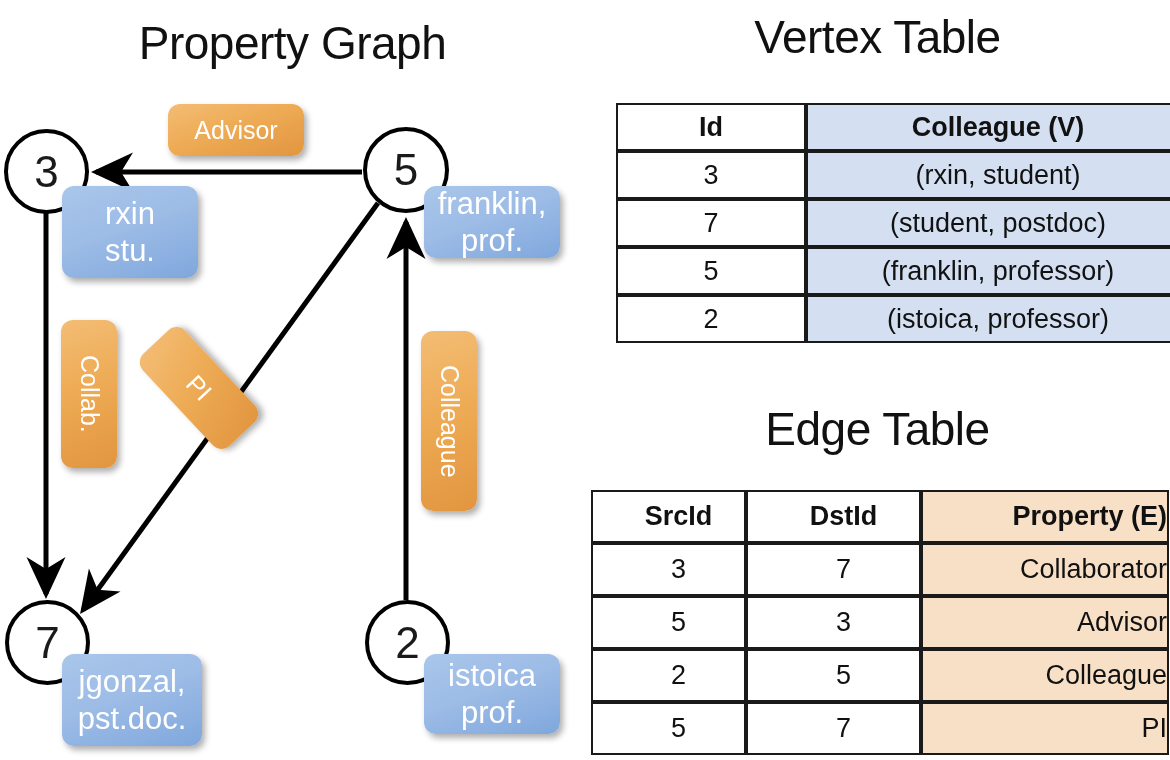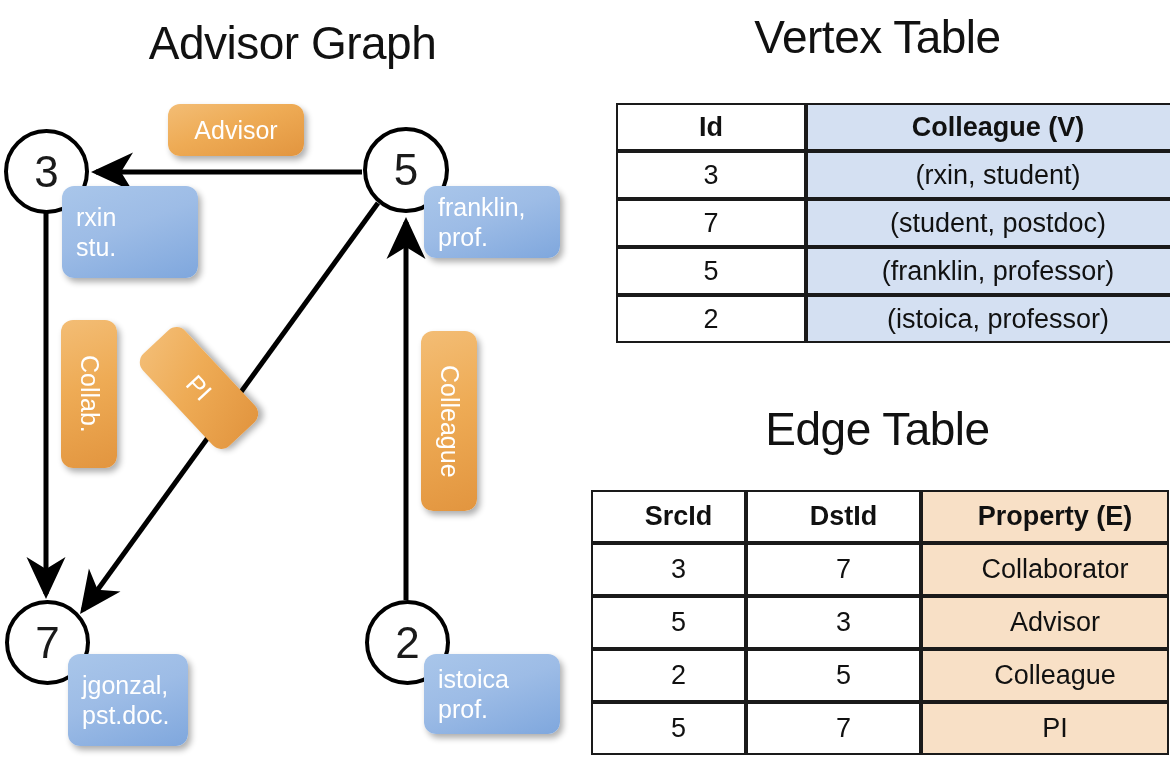--- a/index.html
+++ b/index.html
@@ -67,22 +67,23 @@
     color: #ffffff;
     display: flex;
     flex-direction: column;
     justify-content: center;
     box-shadow: 3px 4px 6px rgba(0,0,0,0.32);
     z-index: 4;
   }
   .pbox.blue {
     background: linear-gradient(160deg, #a9c6ea 0%, #9dbce6 45%, #7fa7dd 100%);
     padding: 16px 14px;
-    font-size: 25px;
+    font-size: 31px;
     line-height: 1.2;
+    align-items: center;
   }
   .pbox.orange {
     background: linear-gradient(160deg, #f3bd75 0%, #eeab55 45%, #e2953f 100%);
     font-size: 25px;
   }
   .pbox.orange.horiz {
     align-items: center;
     justify-content: center;
   }
   .pbox.orange.vert {
@@ -117,26 +118,26 @@
   table.grid th { font-weight: 700; }
 
   
   #vertex-table { left: 592px; top: 103px; width: 574px; padding-left: 24px; }
   #vertex-table td, #vertex-table th { height: 44px; }
   #vertex-table .c-prop { background: #d4e0f2; }
 
   
   #edge-table { left: 591px; top: 490px; width: 578px; }
   #edge-table td, #edge-table th { height: 49px; padding-left: 20px; }
-  #edge-table .c-prop { background: #f8e0c6; }
+  #edge-table .c-prop { background: #f8e0c6; text-align: right; }
 </style>
 </head>
 <body>
 
-<div class="title" id="title-property-graph">Advisor Graph</div>
+<div class="title" id="title-property-graph">Property Graph</div>
 <div class="title" id="title-vertex-table">Vertex Table</div>
 <div class="title" id="title-edge-table">Edge Table</div>
 
 <div id="graph-panel">
 
   <svg id="graph-svg" viewBox="0 0 585 760">
     <defs>
       <marker id="arrowhead" markerWidth="9" markerHeight="9" refX="7.4" refY="4.5" orient="auto" markerUnits="strokeWidth">
         <path d="M0,0.6 L8.4,4.5 L0,8.4 L2.4,4.5 Z" fill="#000"></path>
       </marker>
@@ -167,21 +168,21 @@
   <div class="pbox blue" style="left:62px; top:186px; width:136px; height:92px;">
     <span class="line">rxin</span>
     <span class="line">stu.</span>
   </div>
 
   <div class="pbox blue" style="left:424px; top:186px; width:136px; height:72px;">
     <span class="line">franklin,</span>
     <span class="line">prof.</span>
   </div>
 
-  <div class="pbox blue" style="left:68px; top:654px; width:120px; height:92px;">
+  <div class="pbox blue" style="left:62px; top:654px; width:140px; height:92px;">
     <span class="line">jgonzal,</span>
     <span class="line">pst.doc.</span>
   </div>
 
   <div class="pbox blue" style="left:424px; top:654px; width:136px; height:80px;">
     <span class="line">istoica</span>
     <span class="line">prof.</span>
   </div>
 
   <div class="pbox orange horiz" style="left:168px; top:104px; width:136px; height:52px;">

